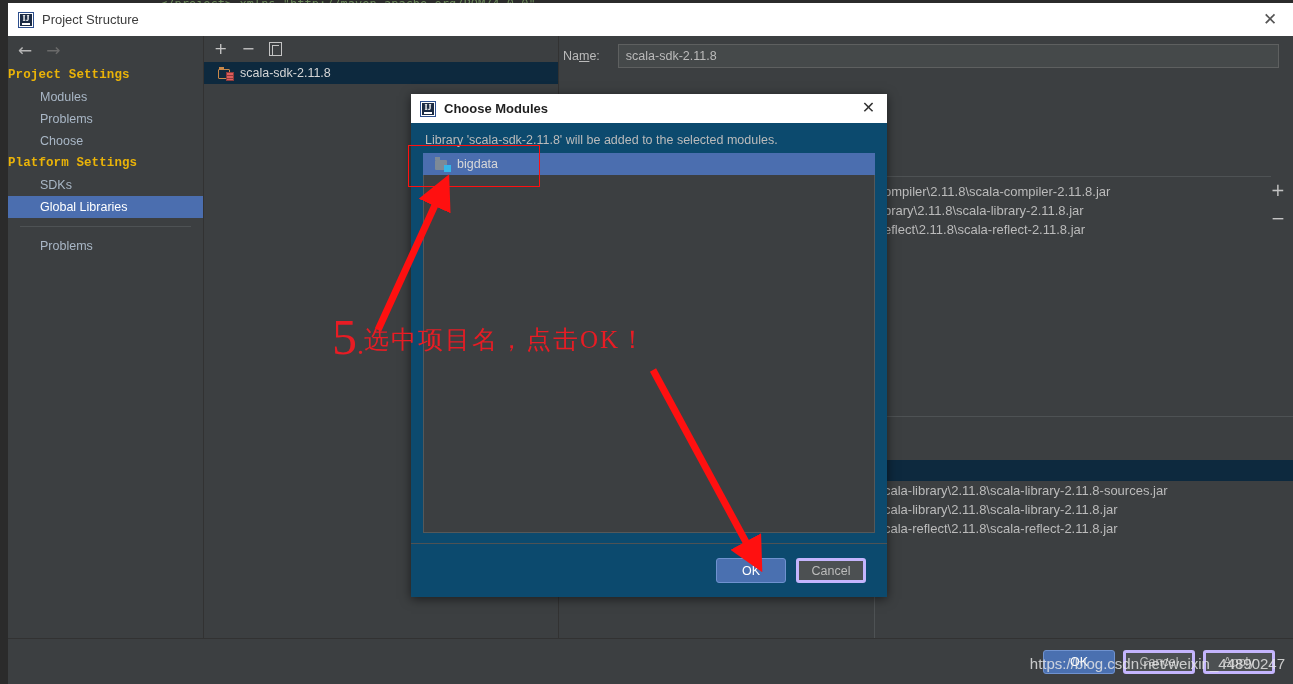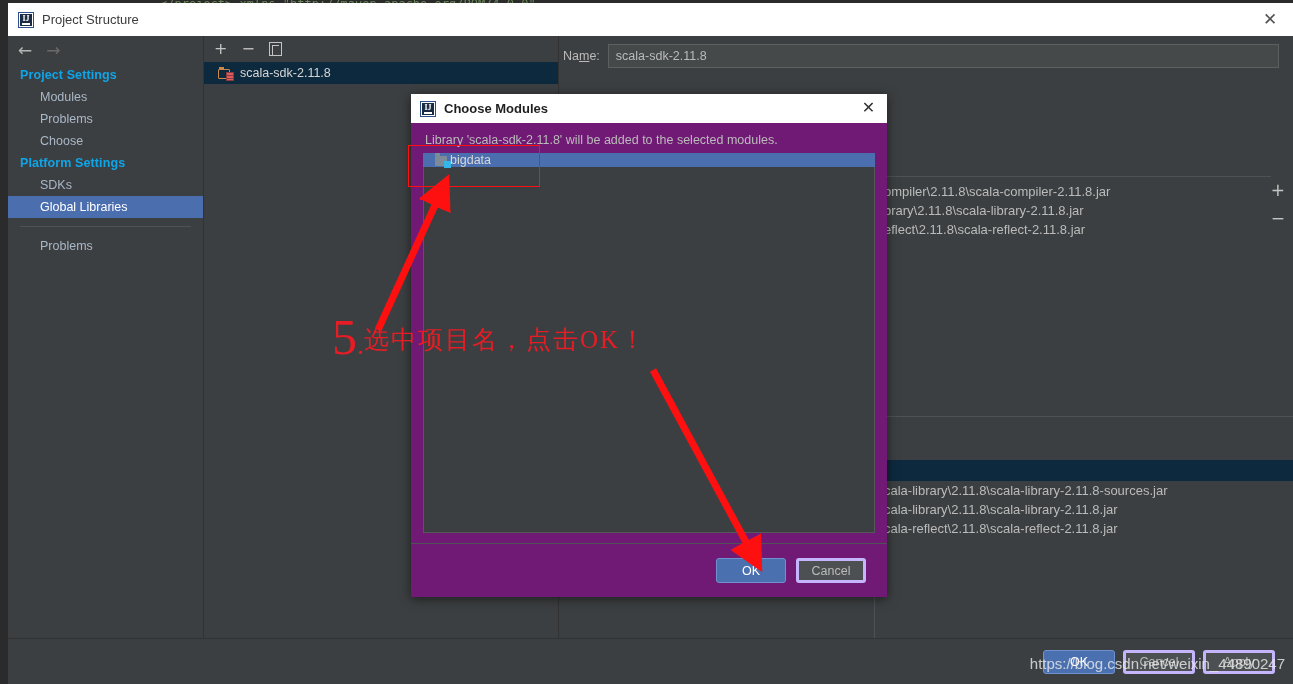--- a/index.html
+++ b/index.html
@@ -78,22 +78,22 @@
     padding-left: 10px; gap: 14px;
   }
   #nav-arrows span {
     font-size: 17px; line-height: 17px;
     font-family: "DejaVu Sans", sans-serif;
   }
   .arrow-back { color: #b5b5b5; cursor: pointer; }
   .arrow-fwd  { color: #6a6a6a; cursor: pointer; }
 
   .side-group {
-    font-size: 12.5px; color: #0ea5e9; font-weight: bold;
-    padding: 4px 0 4px 12px; letter-spacing: .1px;
+    font-size: 12.5px; color: #eab308; font-weight: bold;
+    padding: 4px 0 4px 0; letter-spacing: .1px; font-family: Liberation Mono, monospace;
   }
   .side-item {
     font-size: 12.5px; color: #a9b7c6;
     padding: 4px 0 4px 32px; cursor: pointer;
   }
   .side-item.selected { background: #4b6eaf; color: #ffffff; }
   .side-sep {
     height: 1px; background: #4e5254; margin: 8px 12px 8px 12px;
   }
 
@@ -157,21 +157,21 @@
   }
   .lib-label { font-size: 12.5px; color: #d6d6d6; }
 
   
   #ps-right {
     flex: 1; background: #3c3f41; min-width: 0;
     position: relative; display: flex; flex-direction: column;
   }
   #name-row {
     height: 40px; display: flex; align-items: center;
-    padding: 0 14px 0 4px; gap: 8px; flex: none;
+    padding: 0 14px 0 4px; gap: 18px; flex: none;
   }
   #name-label { font-size: 12.5px; color: #bbbbbb; }
   #name-label u { text-decoration: underline; }
   #name-input {
     flex: 1; height: 24px; background: #45494a;
     border: 1px solid #5e6060; color: #bbbbbb;
     font-size: 12.5px; padding: 0 7px;
     font-family: "Liberation Sans", sans-serif;
   }
   #tab-stub {
@@ -233,21 +233,21 @@
     background: #4c5052; border: 3px solid #c4b5fd; color: #bbbbbb;
   }
   #bottom-ok     { left: 1035px; width: 72px; }
   #bottom-cancel { left: 1115px; width: 72px; }
   #bottom-apply  { left: 1195px; width: 72px; }
 
   
   #cm-dialog {
     position: absolute; left: 411px; top: 94px;
     width: 476px; height: 503px;
-    background: #701a75;
+    background: #0c4a6e;
     box-shadow: 0 2px 10px rgba(0,0,0,.55);
     display: flex; flex-direction: column;
     z-index: 30;
   }
   #cm-titlebar {
     height: 29px; background: #ffffff; flex: none;
     display: flex; align-items: center; padding-left: 9px;
     position: relative;
   }
   #cm-title-text { font-size: 13px; color: #1f1f1f; font-weight: bold; }
@@ -259,22 +259,22 @@
   }
   #cm-desc {
     font-size: 12.5px; color: #bbbbbb;
     padding: 10px 0 6px 14px; flex: none;
   }
   #cm-listbox {
     margin: 0 12px 0 12px; flex: 1;
     border: 1px solid #555859; background: #3c3f41; min-height: 0;
   }
   #cm-module-row {
-    height: 14px; background: #4b6eaf;
-    display: flex; align-items: center; 
+    height: 22px; background: #4b6eaf;
+    display: flex; align-items: center; gap: 7px;
     padding-left: 12px; cursor: pointer;
     margin: -1px -1px 0 -1px;
   }
   .mod-icon { width: 15px; height: 13px; position: relative; flex: none; }
   .mod-icon .body {
     position: absolute; left: 0; top: 2px;
     width: 12px; height: 10px; background: #7d8a97; border-radius: 1px;
   }
   .mod-icon .body::before {
     content: ""; position: absolute; left: 0; top: -3px;

